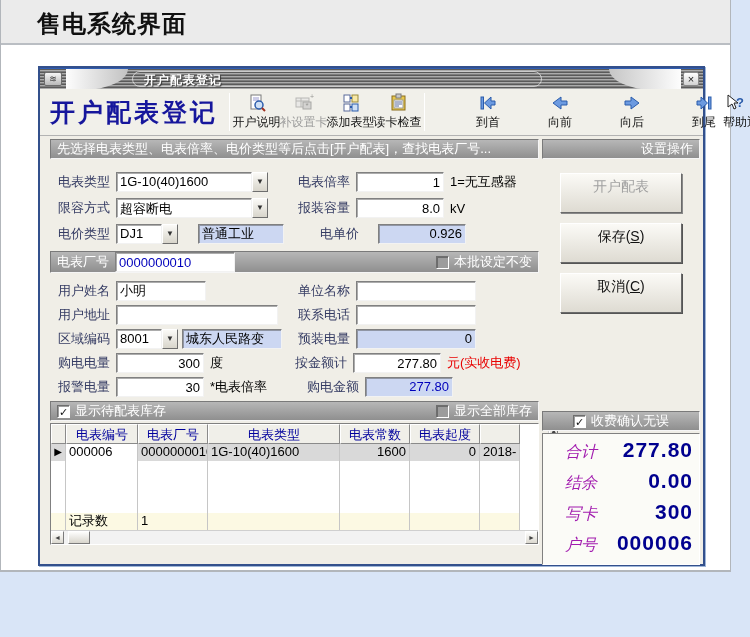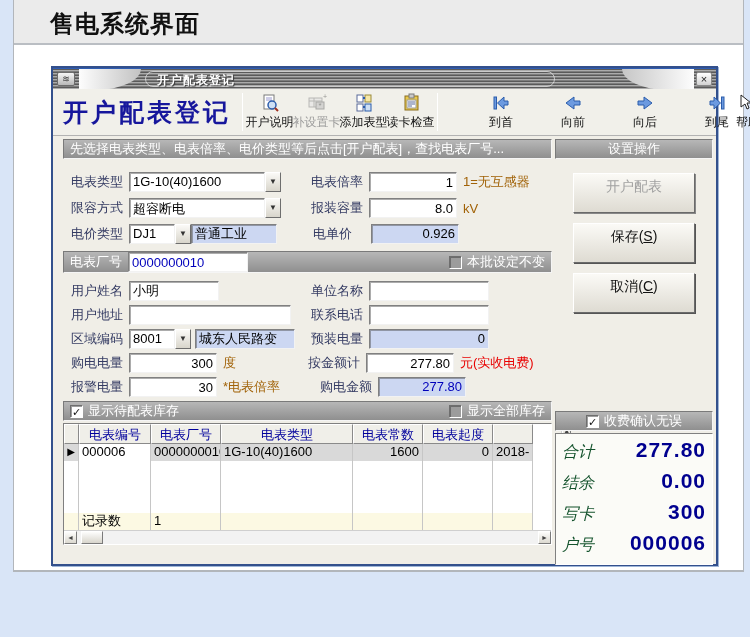--- a/index.html
+++ b/index.html
@@ -1,19 +1,19 @@
 <!DOCTYPE html>
 <html><head>
 <meta charset="utf-8">
 <style>
   * { margin:0; padding:0; box-sizing:border-box; }
   html,body { width:750px; height:637px; }
   body { background:#d9e5f7; font-family:"Liberation Sans","DejaVu Sans",sans-serif; position:relative; overflow:hidden; }
 
-  .panel { position:absolute; left:13px; top:0; width:731px; height:572px; background:#fff;
+  .panel { position:absolute; left:0; top:0; width:731px; height:572px; background:#fff;
            border-left:1px solid #b2b6bb; border-right:1px solid #b2b6bb; border-bottom:2px solid #b2b6bb; }
   .page-header { height:45px; background:#ebebeb; border-bottom:2px solid #babec3; }
   .page-title { font-size:24px; font-weight:bold; color:#111; padding:8px 0 0 36px; letter-spacing:1px; }
 
   
   .dialog { position:absolute; left:37px; top:66px; width:667px; height:500px;
             border:2px solid #33508c; background:#f0eee7; box-shadow:1px 1px 0 #9fb6d8; }
 
   
   .titlebar { position:relative; height:21px;
@@ -73,21 +73,21 @@
   .num { text-align:right; }
   .bluetext { color:#0000bb; }
   .drop { display:flex; align-items:stretch; }
   .drop .dval { background:#fff; border:1px solid; border-color:#808080 #f2f2f2 #f2f2f2 #808080;
                 box-shadow:inset 1px 1px 0 rgba(70,70,70,.45); height:20px; font-size:13px;
                 padding:1px 3px 0 3px; overflow:hidden; white-space:nowrap; }
   .drop .dbtn { width:16px; height:20px; background:linear-gradient(#fbfaf7,#d8d5cb);
                 border:1px solid; border-color:#fff #6e6e6e #6e6e6e #fff; font-size:8px; color:#333;
                 text-align:center; line-height:18px; }
   .note { font-size:13px; margin-left:6px; white-space:nowrap; }
-  .nblue { color:#a16207; }
+  .nblue { color:#000000; }
   .nred { color:#e80000; }
 
   
   .cb { width:13px; height:13px; background:#fff; border:1px solid; flex:0 0 13px;
         border-color:#6e6e6e #fff #fff #6e6e6e; box-shadow:inset 1px 1px 0 rgba(60,60,60,.5);
         font-size:11px; line-height:12px; text-align:center; color:#111; }
   .cb.checked::after { content:"✓"; font-weight:bold; }
   .cb.graybox { background:#9c9c9c; }
   .cbl { margin-left:5px; }
 
@@ -119,21 +119,21 @@
 
   
   .btn { width:122px; height:40px; margin:0 auto; background:linear-gradient(#fbfaf6,#dedbd2);
          border:1px solid; border-color:#fff #6a6a6a #6a6a6a #fff; box-shadow:1px 1px 0 #555;
          font-size:14px; color:#111; text-align:center; line-height:24px; cursor:default; }
   .btn.disabled { color:#a0a0a0; box-shadow:1px 1px 0 #888; }
   .ukey { text-decoration:underline; }
   .totals { margin-top:2px; background:#fbfbf7; border:1px solid; border-color:#808080 #fff #fff #808080;
             padding:4px 6px 0 6px; height:132px; }
   .trow { display:flex; align-items:baseline; height:31px; }
-  .tlab { font-family:"Liberation Serif","DejaVu Serif",serif; font-style:italic; font-size:16px; color:#14532d; }
+  .tlab { font-family:"Liberation Serif","DejaVu Serif",serif; font-style:italic; font-size:16px; color:#a21caf;margin-left:16px; }
   .tval { margin-left:auto; font-size:21px; font-weight:bold; color:#00008f; letter-spacing:1px; }
 </style>
 </head>
 <body>
 
 <div class="panel">
   <div class="page-header">
     <div class="page-title">售电系统界面</div>
   </div>
 
@@ -274,21 +274,21 @@
             <span class="flabel r2" style="margin-left:30px">报装容量</span>
             <input class="sunken num" style="width: 88px;" value="8.0">
             <span class="note nblue">kV</span>
           </div>
           <div class="frow">
             <span class="flabel">电价类型</span>
             <span class="drop" style="width:62px">
               <span class="dval" style="flex:1">DJ1</span>
               <span class="dbtn">▼</span>
             </span>
-            <span class="sunken ro" style="width:86px;margin-left:0;line-height:18px">普通工业</span>
+            <span class="sunken ro" style="width:86px;margin-left:20px;line-height:18px">普通工业</span>
             <span class="flabel r2" style="margin-left:36px">电单价</span>
             <span class="sunken ro num" style="width:88px;line-height:18px">0.926</span>
           </div>
         </div>
 
         <div class="graybar" style="height:22px">
           <span>电表厂号</span>
           <input class="sunken bluetext" style="width: 120px; margin-left: 6px;" value="0000000010">
           <span class="spacer"></span>
           <span class="cb graybox"></span>
@@ -393,21 +393,21 @@
           <div class="hsb">
             <div class="sbtn">◄</div>
             <div class="thumbh"></div>
             <div class="spacer"></div>
             <div class="sbtn">►</div>
           </div>
         </div>
       </div>
 
       <div class="right-col">
-        <div class="graybar" style="justify-content:center">
+        <div class="graybar" style="justify-content:flex-end">
           <span>设置操作</span>
         </div>
         <div style="height:14px"></div>
         <div class="btn disabled">开户配表</div>
         <div style="height:10px"></div>
         <div class="btn"><span>保存(</span><span class="ukey">S</span><span>)</span></div>
         <div style="height:10px"></div>
         <div class="btn"><span>取消(</span><span class="ukey">C</span><span>)</span></div>
 
         <div class="spacer"></div>

